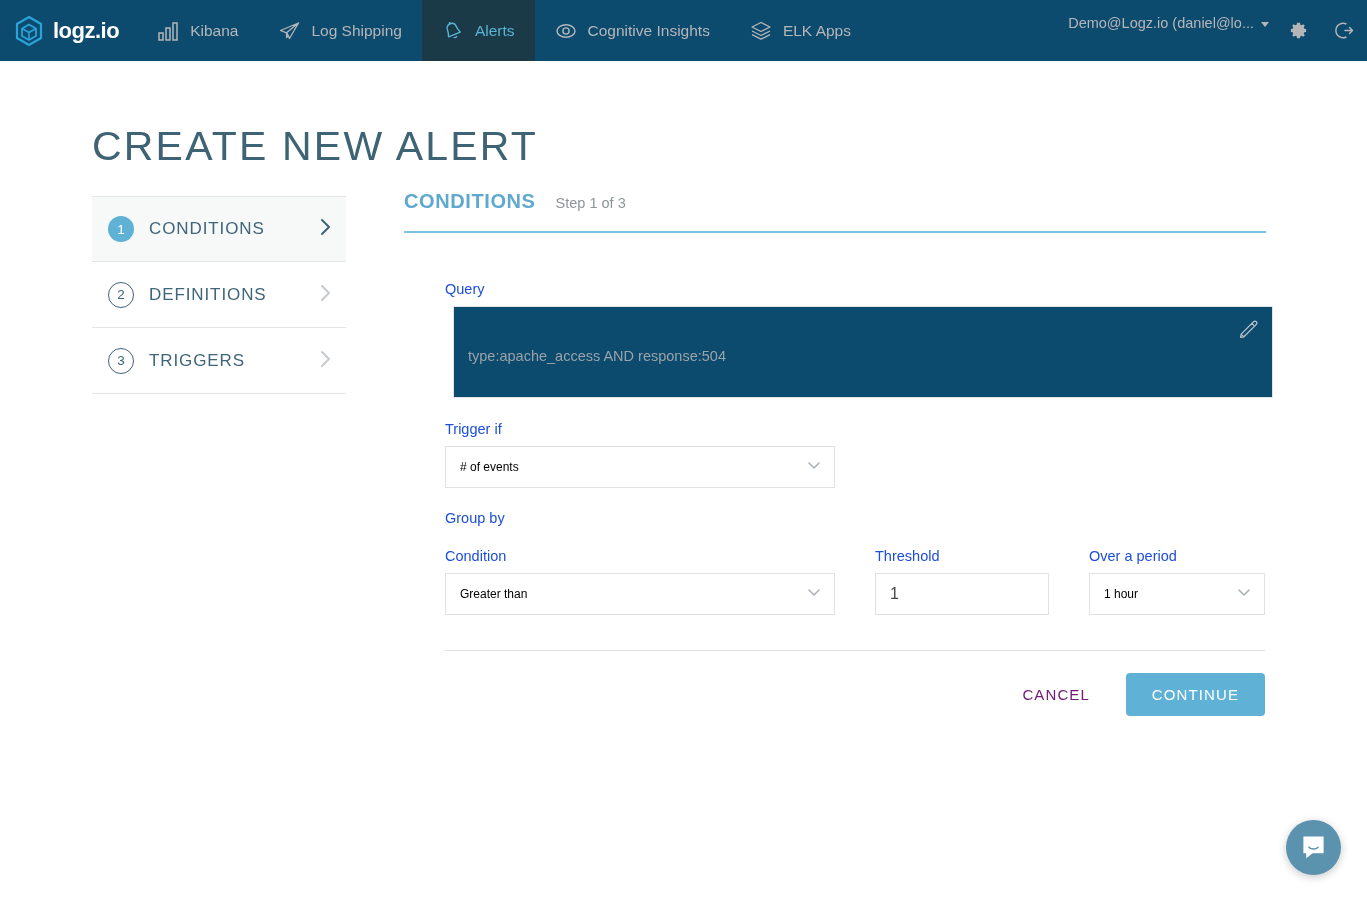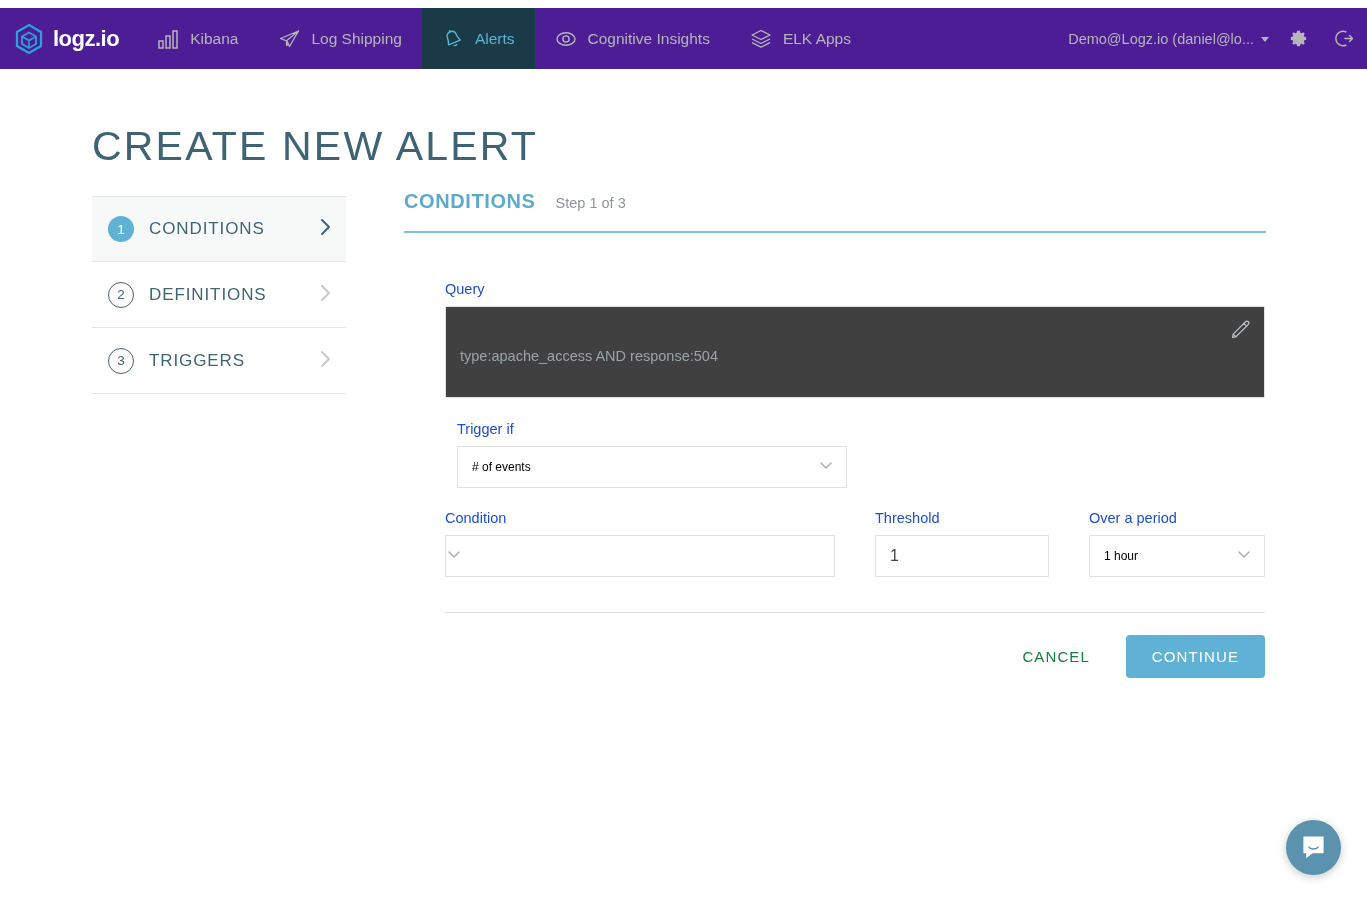--- a/index.html
+++ b/index.html
@@ -6,24 +6,24 @@
   html, body {
     margin: 0; padding: 0;
     width: 1367px; height: 899px;
     background: #ffffff;
     font-family: "Liberation Sans", sans-serif;
     overflow: hidden;
   }
 
   
   .topnav {
-    position: absolute; top: 8px; left: 0;
+    position: absolute; top: 0; left: 0;
     width: 1367px; height: 61px;
-    background: #4c1d95;
-    display: flex; align-items: center;
+    background: #0c4a6e;
+    display: flex; align-items: flex-start;
   }
   .brand {
     display: flex; align-items: center; gap: 9px;
     padding: 0 18px 0 14px; height: 61px;
   }
   .brand-mark { width: 30px; height: 32px; display: block; }
   .brand-text {
     color: #ffffff; font-size: 22px; font-weight: bold;
     letter-spacing: -0.5px; line-height: 1;
   }
@@ -96,21 +96,21 @@
     font-size: 20px; color: #5fa9ce; letter-spacing: 0.6px; font-weight: bold;
   }
   .panel-step { font-size: 14.5px; color: #8d9599; }
 
   .form { padding: 48px 0 0 41px; }
   .field-label {
     font-size: 14.5px; color: #1d4ed8; margin-bottom: 9px; display: block;
   }
   .query-box {
     position: relative; width: 820px; height: 92px;
-    border: 1px solid #dfe2e4; background: #404040;
+    border: 1px solid #dfe2e4; background: #0c4a6e; margin-left: 8px;
   }
   .query-text {
     position: absolute; left: 14px; top: 41px;
     font-size: 14.5px; color: #9aa3a8;
   }
   .pencil { position: absolute; right: 13px; top: 12px; width: 21px; height: 21px; }
 
   .row { display: flex; align-items: flex-end; }
   .sel {
     position: relative; height: 42px;
@@ -122,33 +122,33 @@
   .inp {
     height: 42px; border: 1px solid #dfe2e4; background: #ffffff;
     display: flex; align-items: center;
   }
   .inp-val { font-size: 16px; color: #45484a; padding-left: 14px; }
 
   .w390 { width: 390px; }
   .w174 { width: 174px; }
   .w176 { width: 176px; }
 
-  .mt32 { margin-top: 23px; margin-left: 12px; }
+  .mt32 { margin-top: 23px; }
   .mt30 { margin-top: 22px; }
 
   .divider {
     width: 820px; height: 1px; background: #dcdfe1; margin-top: 35px;
   }
   .actions {
     width: 820px; display: flex; justify-content: flex-end;
     align-items: center; gap: 18px; margin-top: 22px;
   }
   .btn-cancel {
     background: transparent; border: none; cursor: pointer;
-    color: #15803d; font-size: 15px; letter-spacing: 1.1px;
+    color: #701a75; font-size: 15px; letter-spacing: 1.1px;
     padding: 12px 18px; font-family: inherit;
   }
   .btn-continue {
     background: #5fb2d6; border: none; border-radius: 4px; cursor: pointer;
     color: #ffffff; font-size: 15px; letter-spacing: 1.1px;
     padding: 13px 26px; font-family: inherit; text-align: right;
   }
 
   
   .chat {
@@ -318,27 +318,29 @@
         <span class="sel-val"># of events</span>
         <span>
           <svg class="chev-dn" viewBox="0 0 16 16">
             <path d="M3 6 L8 11 L13 6" fill="none" stroke="#a9b0b5" stroke-width="1.5" stroke-linecap="round" stroke-linejoin="round"></path>
           </svg>
         </span>
       </div>
     </div>
 
     <div class="mt30">
+      <label class="field-label">Group by</label>
     </div>
 
     <div class="row mt30">
 
       <div>
         <label class="field-label">Condition</label>
         <div class="sel w390">
+          <span class="sel-val">Greater than</span>
           <span>
             <svg class="chev-dn" viewBox="0 0 16 16">
               <path d="M3 6 L8 11 L13 6" fill="none" stroke="#a9b0b5" stroke-width="1.5" stroke-linecap="round" stroke-linejoin="round"></path>
             </svg>
           </span>
         </div>
       </div>
 
       <div style="margin-left:40px;">
         <label class="field-label">Threshold</label>

